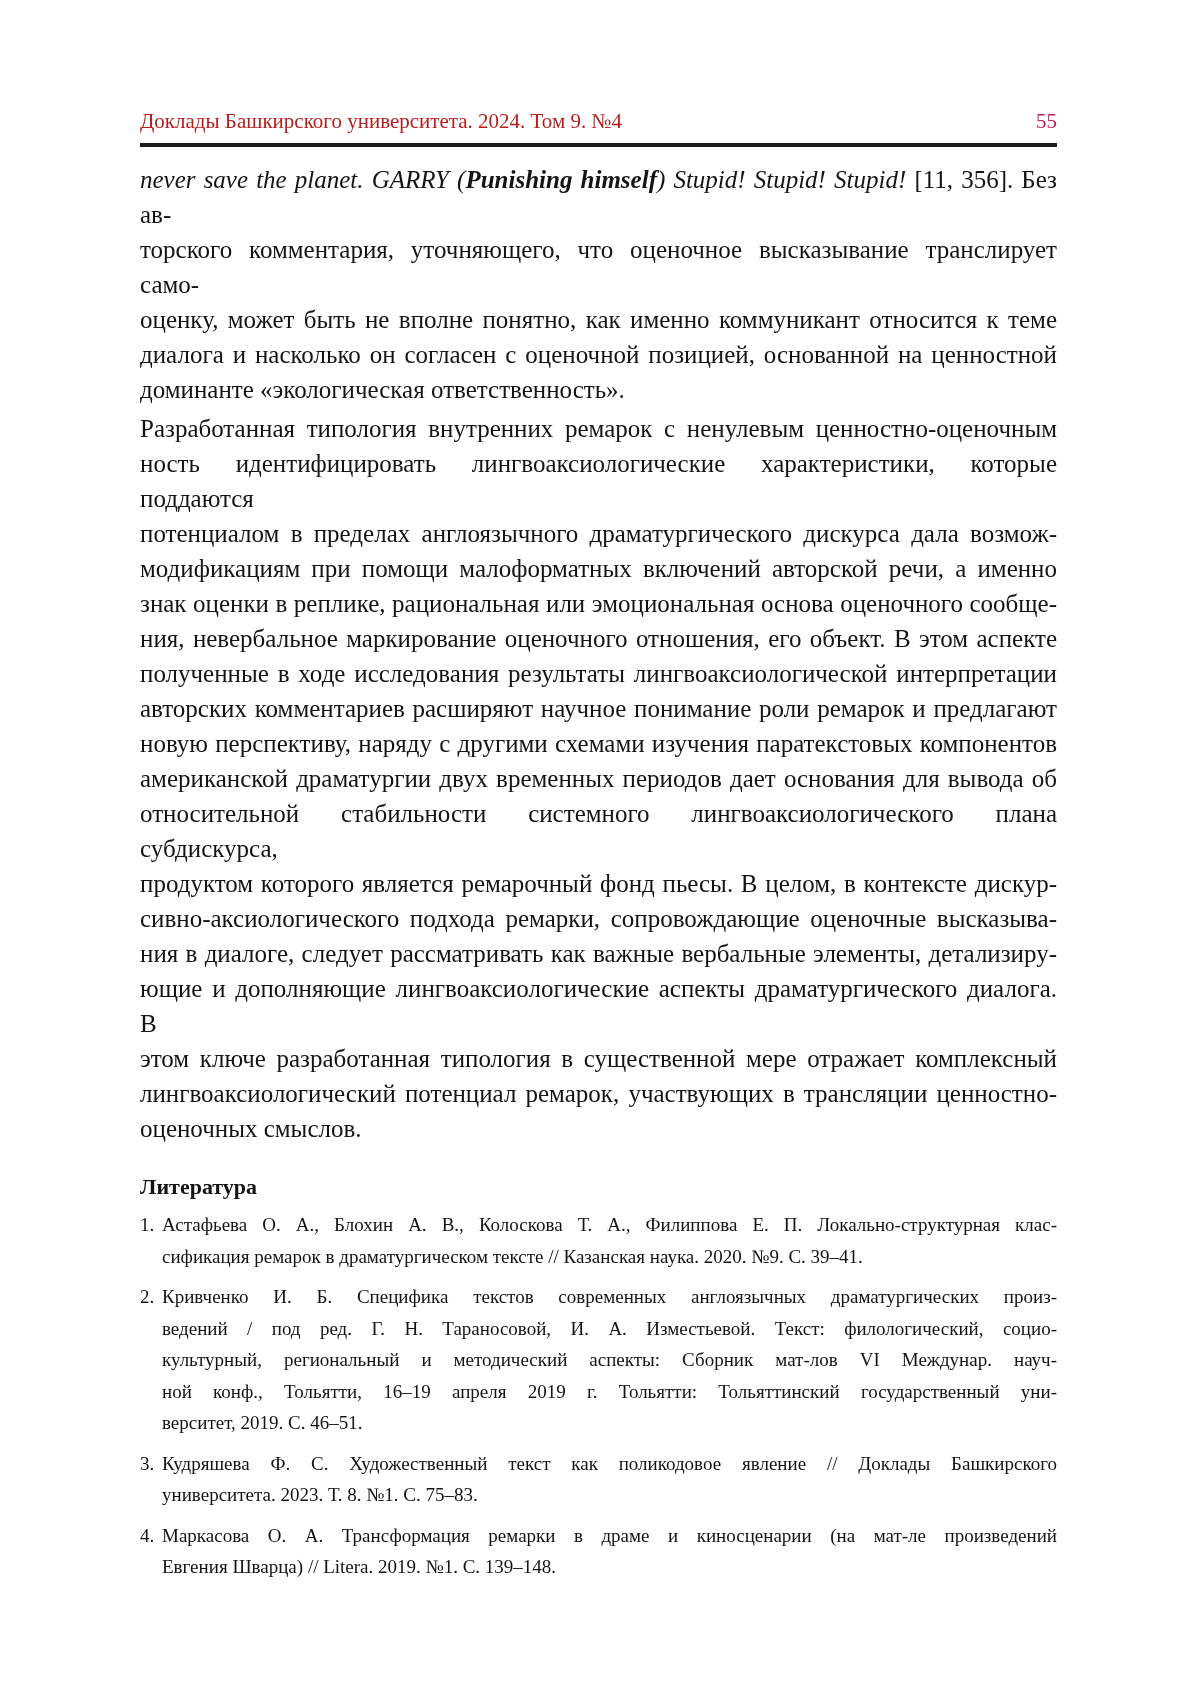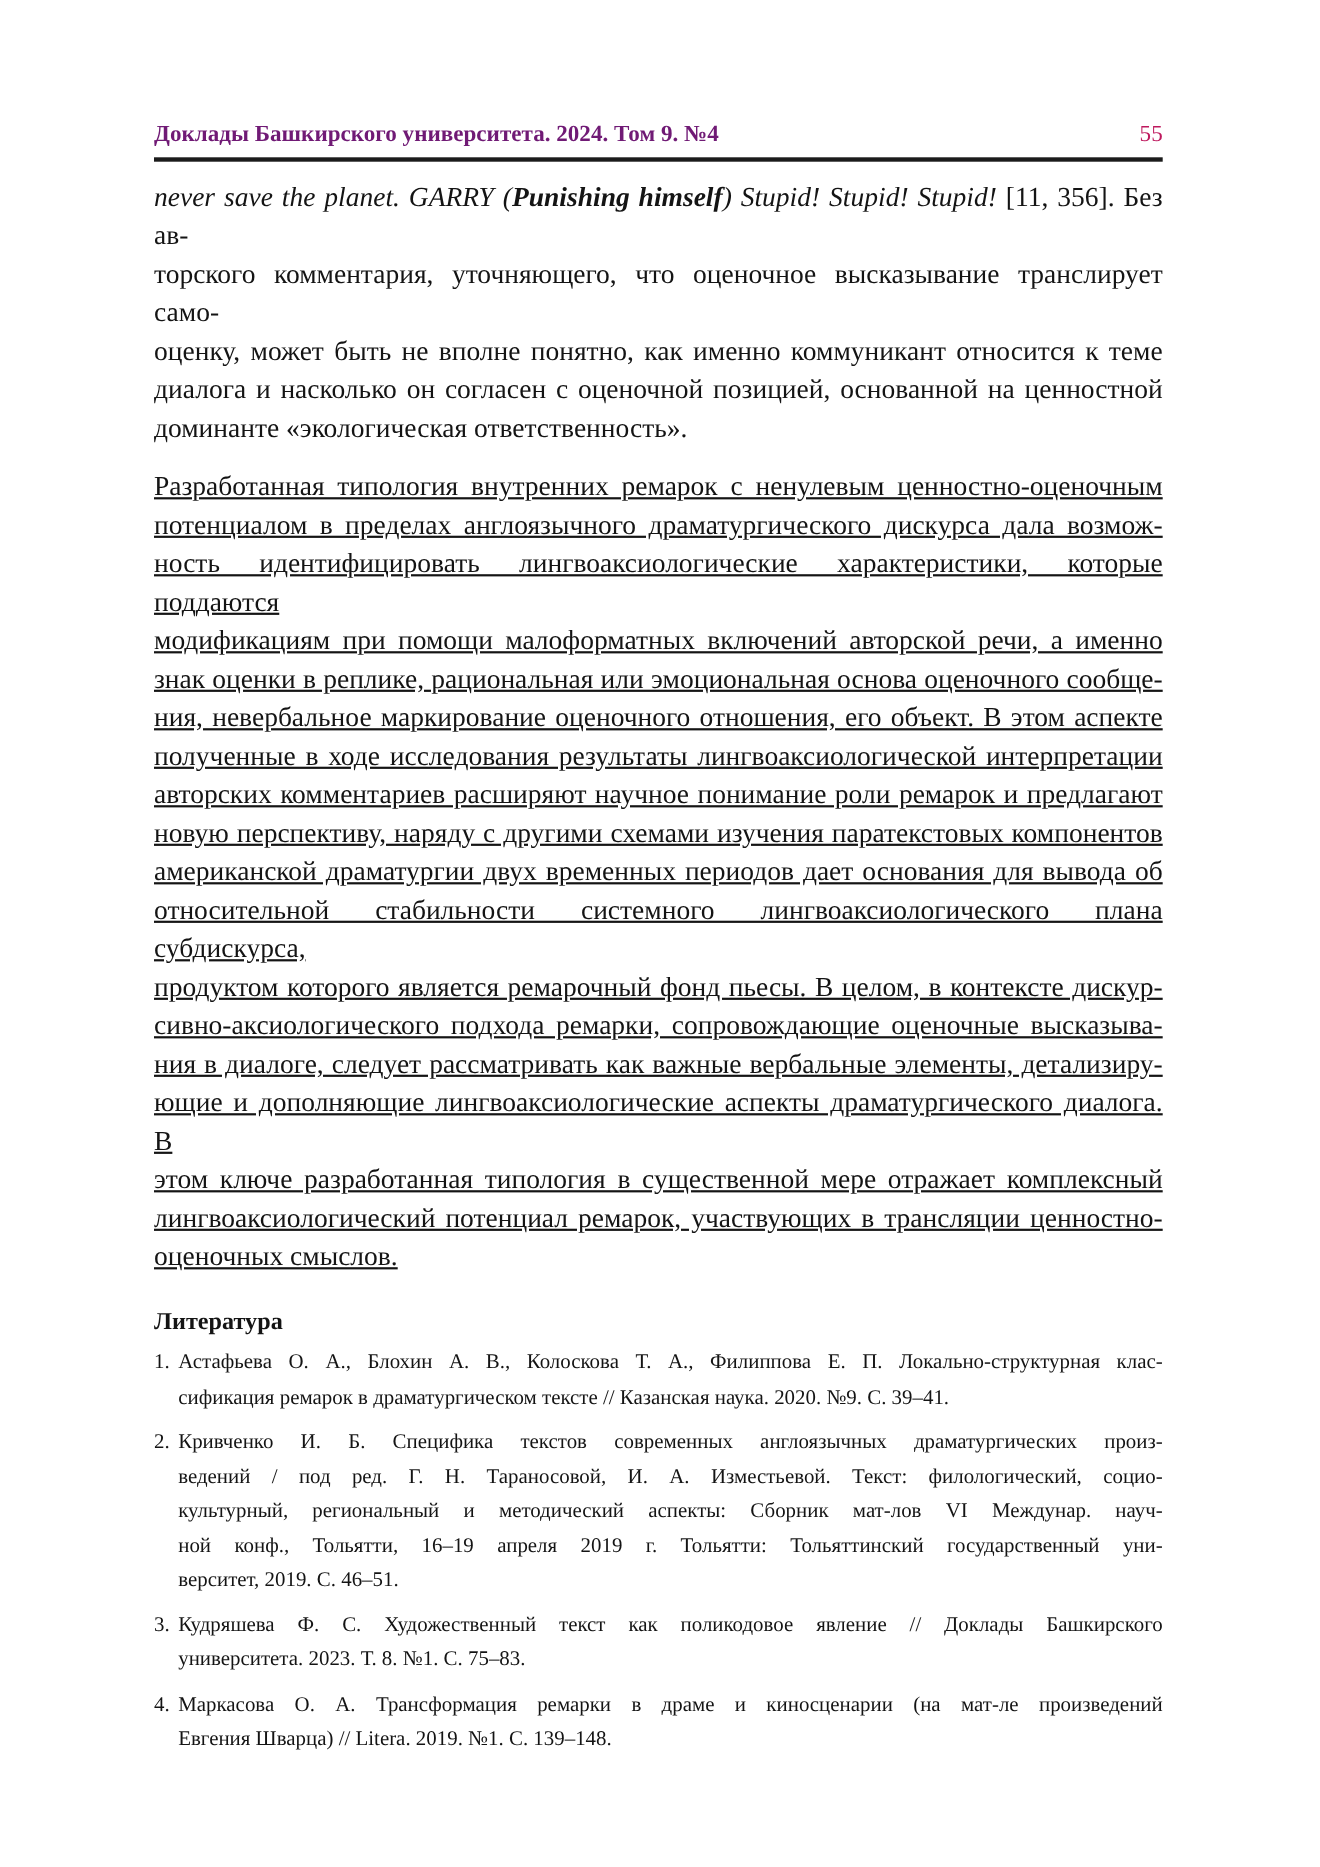--- a/index.html
+++ b/index.html
@@ -22,21 +22,21 @@
     font-size: 21px;
     line-height: 26px;
     border-bottom: 4px solid #1b1b1b;
     padding-bottom: 9px;
   }
   .para {
     font-size: 25px;
     line-height: 35px;
   }
   .para-first { margin-top: 15px; }
-  .para-body  { margin-top: 18px; text-decoration: underline; }
+  .para-body  { margin-top: 4px; }
   .line {
     text-align: justify;
     text-align-last: justify;
     white-space: normal;
   }
   .line.last { text-align-last: left; }
   .seg-i  { font-style: italic; }
   .seg-bi { font-style: italic; font-weight: bold; }
   .seg-n  { font-style: normal; }
   .lit-heading {
@@ -53,36 +53,36 @@
   .ref-item { display: flex; margin-top: 9px; }
   .ref-num  { flex: none; width: 22px; }
   .ref-body { flex: 1; min-width: 0; }
 </style>
 </head>
 <body>
 
 <div class="page">
 
   <div class="page-header">
-    <span style="color: #701a75; font-weight: bold;">Доклады Башкирского университета. 2024. Том 9. №4</span>
+    <span style="color: #b91c1c;">Доклады Башкирского университета. 2024. Том 9. №4</span>
     <span style="color: #be185d;">55</span>
   </div>
 
   <div class="para para-first">
       <div class="line"><span class="seg-i">never save the planet. GARRY (</span><span class="seg-bi">Punishing himself</span><span class="seg-i">) Stupid! Stupid! Stupid!</span><span class="seg-n"> [11, 356]. Без ав-</span></div>
       <div class="line">торского комментария, уточняющего, что оценочное высказывание транслирует само-</div>
       <div class="line">оценку, может быть не вполне понятно, как именно коммуникант относится к теме</div>
       <div class="line">диалога и насколько он согласен с оценочной позицией, основанной на ценностной</div>
       <div class="line last">доминанте «экологическая ответственность».</div>
     </div>
 
   <div class="para para-body">
       <div class="line">Разработанная типология внутренних ремарок с ненулевым ценностно-оценочным</div>
+      <div class="line">ность идентифицировать лингвоаксиологические характеристики, которые поддаются</div>
       <div class="line">потенциалом в пределах англоязычного драматургического дискурса дала возмож-</div>
-      <div class="line">ность идентифицировать лингвоаксиологические характеристики, которые поддаются</div>
       <div class="line">модификациям при помощи малоформатных включений авторской речи, а именно</div>
       <div class="line">знак оценки в реплике, рациональная или эмоциональная основа оценочного сообще-</div>
       <div class="line">ния, невербальное маркирование оценочного отношения, его объект. В этом аспекте</div>
       <div class="line">полученные в ходе исследования результаты лингвоаксиологической интерпретации</div>
       <div class="line">авторских комментариев расширяют научное понимание роли ремарок и предлагают</div>
       <div class="line">новую перспективу, наряду с другими схемами изучения паратекстовых компонентов</div>
       <div class="line">американской драматургии двух временных периодов дает основания для вывода об</div>
       <div class="line">относительной стабильности системного лингвоаксиологического плана субдискурса,</div>
       <div class="line">продуктом которого является ремарочный фонд пьесы. В целом, в контексте дискур-</div>
       <div class="line">сивно-аксиологического подхода ремарки, сопровождающие оценочные высказыва-</div>

